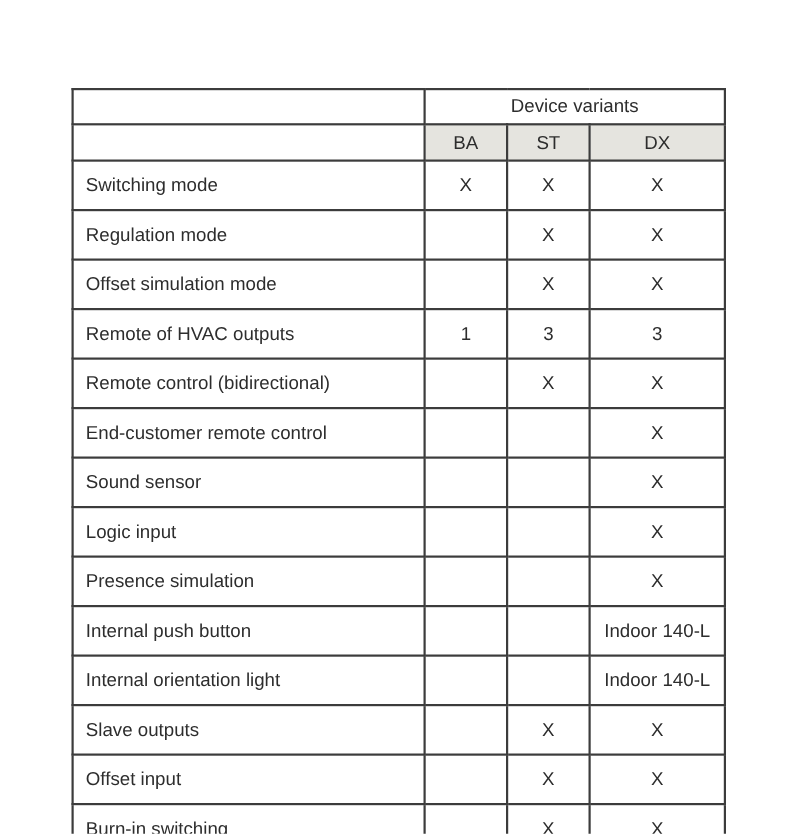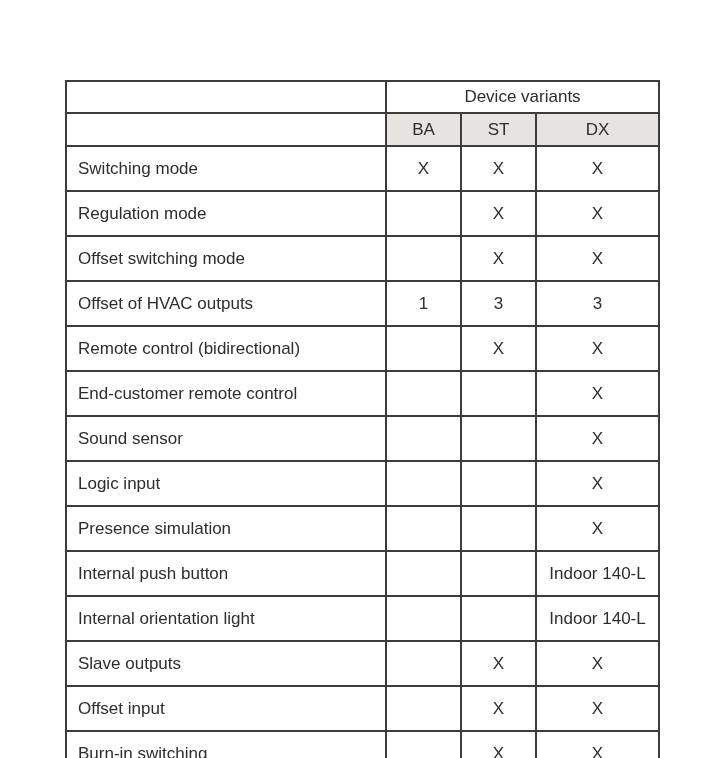--- a/index.html
+++ b/index.html
@@ -84,27 +84,27 @@
       <td class="val-cell">X</td>
       <td class="val-cell">X</td>
     </tr>
     <tr class="data">
       <td class="label-cell">Regulation mode</td>
       <td class="val-cell"></td>
       <td class="val-cell">X</td>
       <td class="val-cell">X</td>
     </tr>
     <tr class="data">
-      <td class="label-cell">Offset switching mode</td>
+      <td class="label-cell">Offset simulation mode</td>
       <td class="val-cell"></td>
       <td class="val-cell">X</td>
       <td class="val-cell">X</td>
     </tr>
     <tr class="data">
-      <td class="label-cell">Offset of HVAC outputs</td>
+      <td class="label-cell">Remote of HVAC outputs</td>
       <td class="val-cell">1</td>
       <td class="val-cell">3</td>
       <td class="val-cell">3</td>
     </tr>
     <tr class="data">
       <td class="label-cell">Remote control (bidirectional)</td>
       <td class="val-cell"></td>
       <td class="val-cell">X</td>
       <td class="val-cell">X</td>
     </tr>

